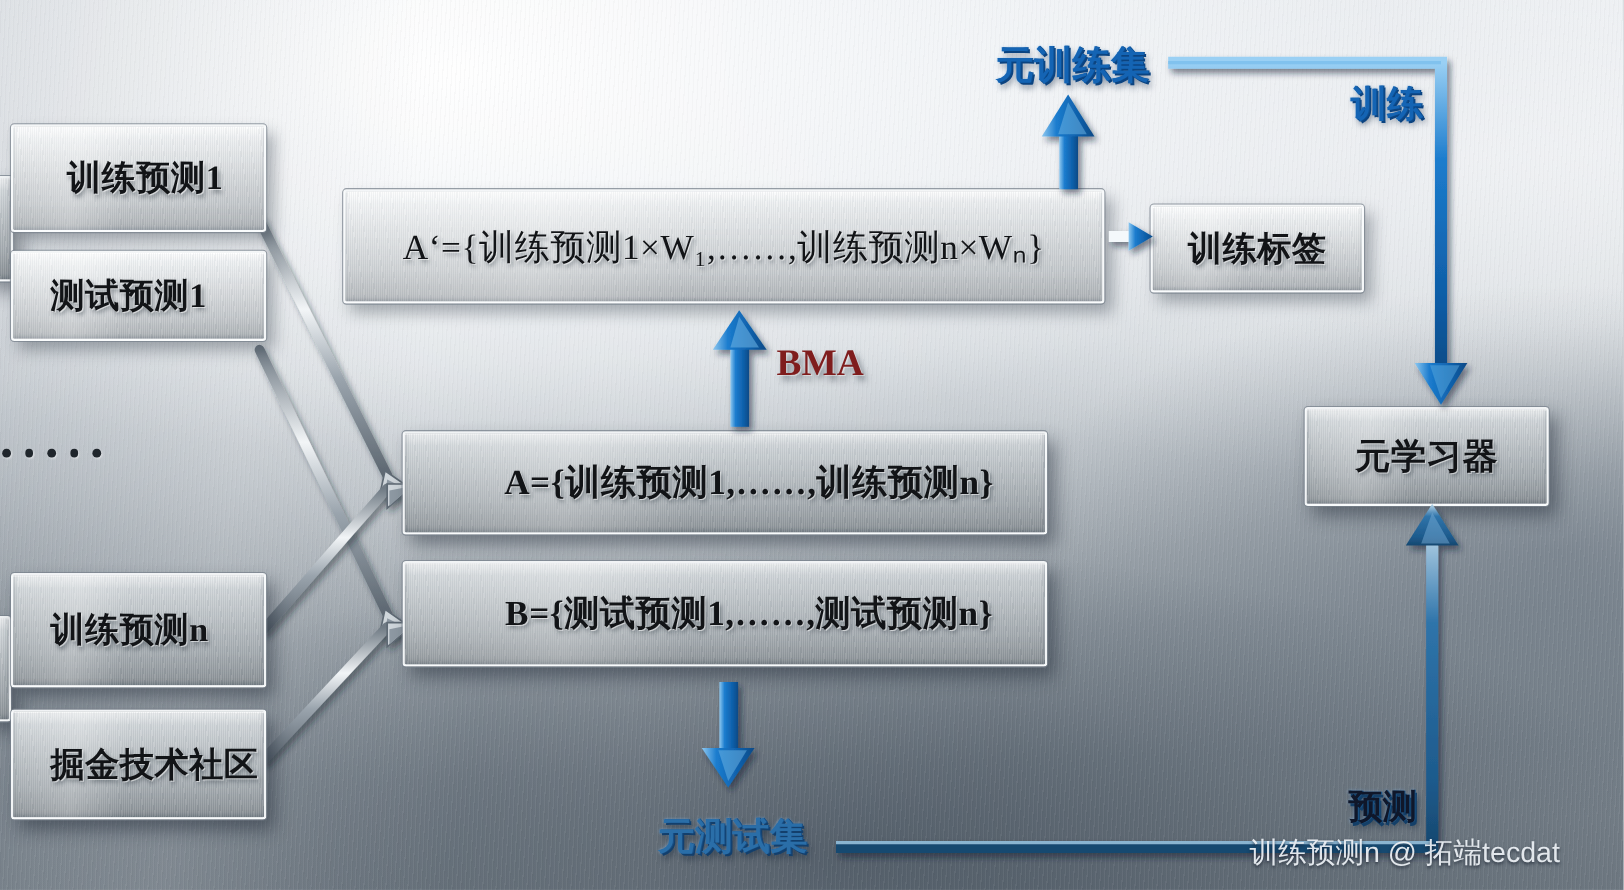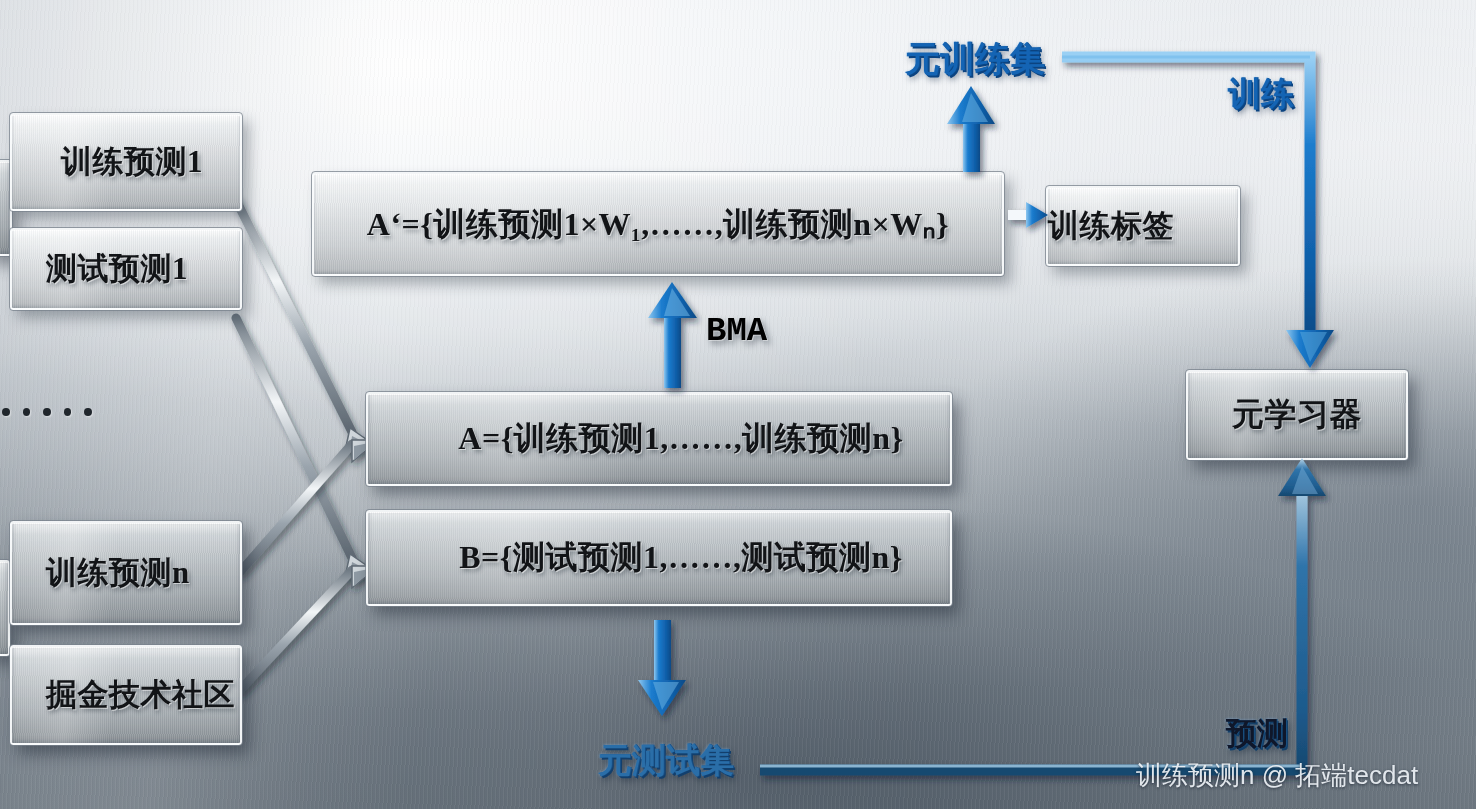--- a/index.html
+++ b/index.html
@@ -86,23 +86,23 @@
   #box-test1 {left:10px;top:228px;width:232px;height:82px;}
   #box-trainn{left:10px;top:521px;width:232px;height:104px;}
   #box-testn {left:10px;top:645px;width:232px;height:100px;}
   #box-train1 .txt,#box-test1 .txt,#box-trainn .txt,#box-testn .txt{
     font-size:31px;font-weight:700;padding-left:34px;text-align:left;
   }
   #box-stub-a{left:-14px;top:160px;width:26px;height:96px;}
   #box-stub-b{left:-14px;top:560px;width:24px;height:96px;}
 
   #box-aprime{left:312px;top:172px;width:692px;height:104px;}
-  #box-aprime .txt{font-size:32px;font-weight:700;text-align:center;}
+  #box-aprime .txt{font-size:32px;font-weight:400;text-align:center;}
   #box-label  {left:1046px;top:186px;width:194px;height:80px;}
-  #box-label .txt{font-size:31px;font-weight:700;text-align:left;}
+  #box-label .txt{font-size:31px;font-weight:700;text-align:center;}
 
   #box-A{left:366px;top:392px;width:586px;height:94px;}
   #box-B{left:366px;top:510px;width:586px;height:96px;}
   #box-A .txt,#box-B .txt{font-size:32px;font-weight:700;text-align:center;padding-left:44px;}
 
   #box-meta{left:1186px;top:370px;width:222px;height:90px;}
   #box-meta .txt{font-size:32px;font-weight:700;text-align:center;}
 
   
   #dots{position:absolute;left:2px;top:400px;width:90px;height:24px;
@@ -122,21 +122,21 @@
       0 0 2px rgba(150,200,245,.8);
   }
   #lbl-metatrain{left:905px;top:36px;font-size:35px;}
   #lbl-train    {left:1228px;top:72px;font-size:33px;}
   #lbl-metatest {left:598px;top:738px;font-size:34px;color:#2a6ea8;
                  text-shadow:1px 0 0 #174f86,2px 2px 0 #133f6c,3px 4px 6px rgba(10,25,45,.55),0 0 3px rgba(140,190,240,.7);}
   #lbl-predict  {left:1226px;top:713px;font-size:31px;color:#0f172a;
                  text-shadow:1px 0 0 #1a5182,2px 2px 0 #133f68,3px 4px 6px rgba(10,25,45,.55),0 0 3px rgba(140,190,240,.7);font-family:Liberation Serif, serif;}
   #lbl-bma{
     position:absolute;left:706px;top:312px;font-size:34px;font-weight:700;
-    font-family:Liberation Mono, monospace;color:#000000;white-space:nowrap;
+    font-family:Liberation Serif, serif;color:#7f1d1d;white-space:nowrap;
     text-shadow:1px 1px 0 rgba(255,255,255,.4),3px 4px 6px rgba(40,50,62,.5);
   }
 
   
   #watermark{
     position:absolute;left:1136px;top:758px;
     font-family:"Liberation Sans", sans-serif;
     font-size:26px;color:rgba(238,242,246,.93);
     text-shadow:0 1px 3px rgba(20,30,44,.75);
     white-space:nowrap;

